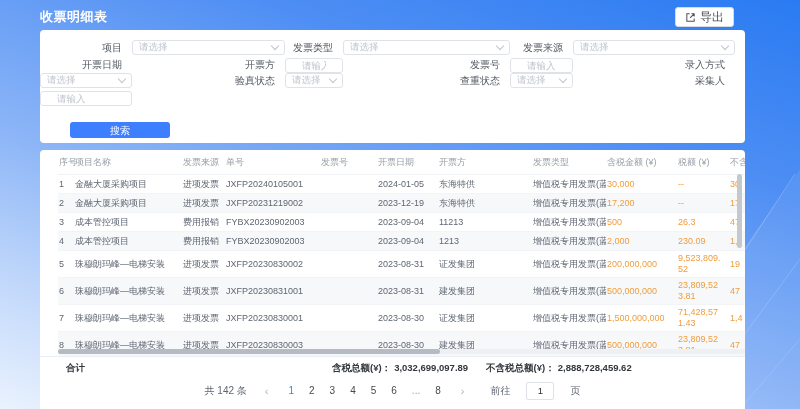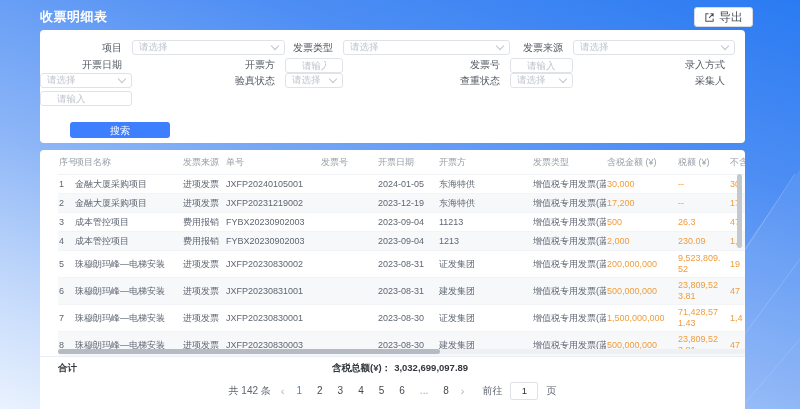--- a/index.html
+++ b/index.html
@@ -3,21 +3,21 @@
 <meta charset="utf-8">
 <style>
   html,body{margin:0;padding:0;background:#fff;}
   .screen{
     position:relative;width:800px;height:409px;overflow:hidden;
     background:linear-gradient(200deg,#2a7bf2 0%,#4e8ef4 28%,#8cb5f7 60%,#c3d9fb 82%,#eaf2fe 100%);
     font-family:"Liberation Sans","DejaVu Sans",sans-serif;
   }
   .bg-art{position:absolute;right:0;bottom:0;pointer-events:none;}
   
-  .topbar{position:absolute;left:40px;top:7px;right:47px;height:20px;display:flex;justify-content:space-between;align-items:center;}
+  .topbar{position:absolute;left:40px;top:7px;right:66px;height:20px;display:flex;justify-content:space-between;align-items:center;}
   .page-title{font-size:13px;font-weight:700;color:#ffffff;letter-spacing:.5px;}
   .export-btn{display:flex;align-items:center;gap:4px;height:20px;padding:0 9px;background:#fff;border:1px solid #d8dce2;border-radius:3px;color:#4a5058;font-size:12px;cursor:pointer;font-family:inherit;}
   
   .card{position:absolute;left:40px;width:705px;background:#fff;border-radius:4px;}
   .filter-card{top:30px;height:113px;}
   .table-card{top:150px;height:304px;}
   
   .fgrid{display:grid;grid-template-columns:92px 153px 58px 167px 63px 162px;row-gap:0;padding-top:10px;align-items:center;}
   .flabel{font-size:10px;color:#525862;text-align:right;padding-right:10px;line-height:15px;white-space:nowrap;}
   .fselect{height:15px;border:1px solid #dfe3e8;border-radius:3px;display:flex;align-items:center;padding:0 6px;font-size:9.5px;background:#fff;box-sizing:border-box;cursor:pointer;}
@@ -40,25 +40,25 @@
   .tbl tbody tr:nth-child(-n+4){height:19px;}
   .tbl tbody tr:nth-child(n+5){height:27px;}
   .tbl tbody tr:nth-child(even){background:#f7f8fa;}
   .tbl td.orange{color:#ef9d3d;}
   .tbl td:nth-child(10){white-space:normal;word-break:break-all;line-height:11px;padding-right:8px;}
   .hscroll-track{position:absolute;left:18px;top:199px;width:687px;height:5px;border-radius:3px;background:#eef0f3;}
   .hscroll-thumb{width:382px;height:5px;border-radius:3px;background:#b6bac2;cursor:pointer;}
   .vscroll-thumb{position:absolute;left:697px;top:24px;width:5px;height:74px;border-radius:3px;background:#c4c8cf;cursor:pointer;}
   
   .summary-row{position:absolute;left:0;top:206px;width:705px;height:22px;border-top:1px solid #ebeef5;display:flex;align-items:center;font-size:9.5px;font-weight:700;color:#33373d;background:#fff;}
-  .sum-title{margin-left:18px;font-family:Liberation Serif, serif;}
+  .sum-title{margin-left:26px;font-family:Liberation Serif, serif;}
   .sum-items{position:absolute;left:292px;display:flex;gap:18px;white-space:nowrap;}
   .sum-value{margin-left:3px;}
   
-  .pagination{position:absolute;left:0;top:228px;width:705px;height:25px;display:flex;align-items:center;justify-content:center;gap:8px;font-size:10px;color:#5f6672;}
+  .pagination{position:absolute;left:0;top:228px;width:705px;height:25px;display:flex;align-items:center;justify-content:center;gap:16px;font-size:10px;color:#5f6672;}
   .pg-arrow{background:none;border:none;color:#aeb3ba;font-size:11px;cursor:pointer;padding:0 2px;font-family:inherit;}
   .pg-pages{display:flex;gap:11px;}
   .page{background:none;border:none;font-size:10px;color:#454a52;padding:0 2px;cursor:pointer;font-family:inherit;}
   .page.active{color:#3d7fff;}
   .page.dots{color:#9aa0a8;cursor:default;}
   .pg-goto-label{margin-left:8px;}
   .pg-goto-input{width:22px;height:14px;border:1px solid #dfe3e8;border-radius:2px;text-align:center;font-size:9.5px;color:#303133;outline:none;font-family:inherit;}
 </style>
 </head>
 <body>
@@ -273,20 +273,21 @@
       </table>
     </div>
     <div class="hscroll-track">
       <div class="hscroll-thumb"></div>
     </div>
     <div class="vscroll-thumb"></div>
     <div class="summary-row">
       <span class="sum-title">合计</span>
       <div class="sum-items">
           <span><span class="sum-label">含税总额(¥)：</span><span class="sum-value">3,032,699,097.89</span></span>
+          <span><span class="sum-label">不含税总额(¥)：</span><span class="sum-value">2,888,728,459.62</span></span>
         </div>
     </div>
     <div class="pagination">
       <span class="pg-total">共 142 条</span>
       <button class="pg-arrow">‹</button>
       <div class="pg-pages">
           <button class="page active">1</button>
           <button class="page">2</button>
           <button class="page">3</button>
           <button class="page">4</button>

